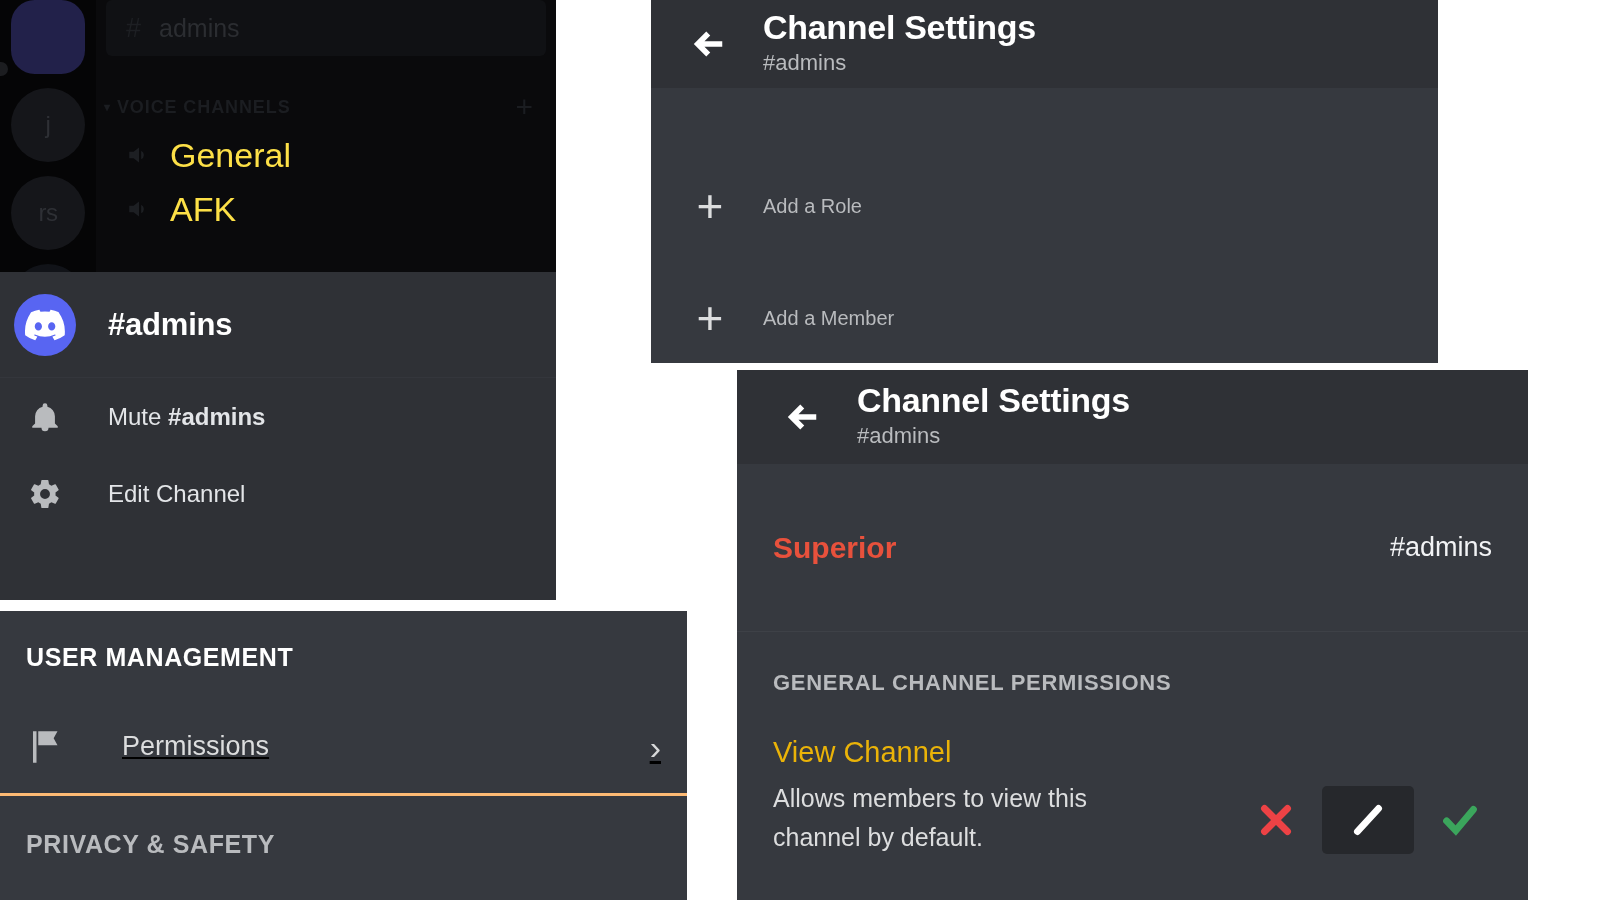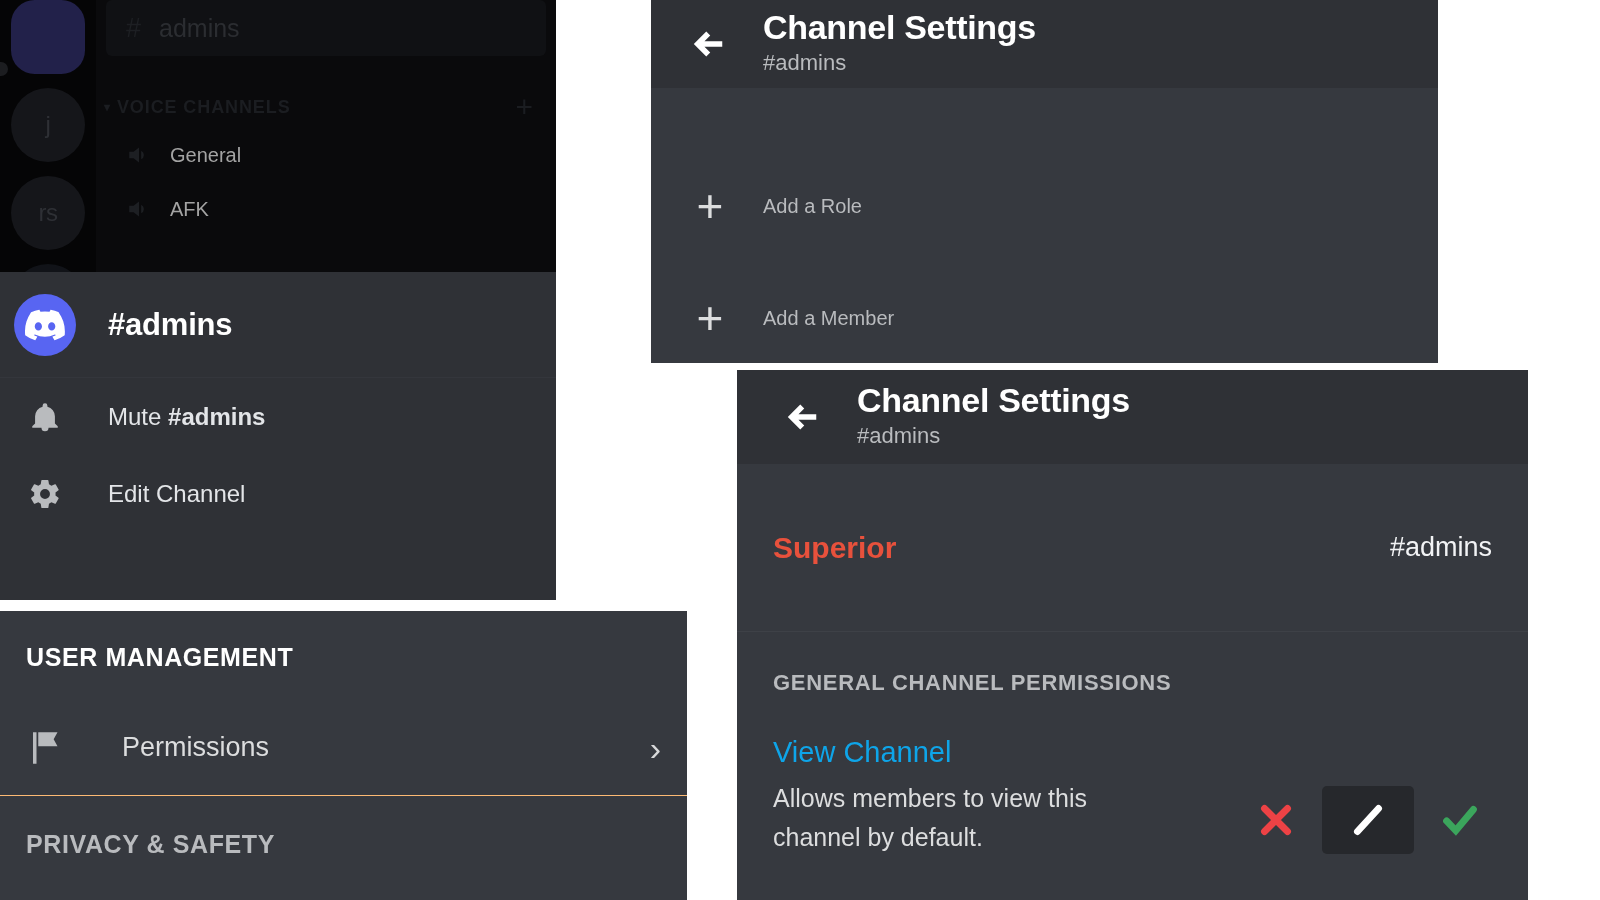--- a/index.html
+++ b/index.html
@@ -57,21 +57,21 @@
   .cat-row{
     display:flex;align-items:center;
     margin:36px 22px 6px 8px;
     color:#1b1d21;font-size:18px;font-weight:700;letter-spacing:.9px;
   }
   .cat-arrow{font-size:12px;margin-right:6px;color:#1b1d21;}
   .cat-plus{margin-left:auto;font-size:30px;font-weight:300;color:#1b1d21;line-height:1;}
   .vc-row{
     display:flex;align-items:center;height:54px;
     margin:0 10px;padding-left:20px;box-sizing:border-box;
-    color:#a3a3a3;font-size:20px;
+    color:#fde047;font-size:34px;
   }
   .spk{margin-right:18px;display:inline-flex;}
   .spk svg{width:26px;height:26px;}
 
   
   #context-menu{
     left:0;top:272px;width:556px;height:328px;
     background:#2f3136;
   }
   .cm-head{
@@ -107,21 +107,22 @@
     left:0;top:611px;width:687px;height:289px;
     background:#36393f;
   }
   .sl-header{
     color:#ffffff;font-size:25px;font-weight:700;letter-spacing:.6px;
     padding:32px 0 0 26px;
   }
   .sl-item{
     display:flex;align-items:center;height:96px;margin-top:28px;
     padding:0 26px 0 26px;box-sizing:border-box;
-    border-bottom:1px solid #fdba74;
+    border-bottom:3px solid #fdba74;
+    text-decoration:underline;
   }
   .sl-flag{width:56px;flex:0 0 auto;display:flex;align-items:center;}
   .sl-flag svg{width:42px;height:42px;fill:#b9bbbe;}
   .sl-item-label{color:#dcddde;font-size:27px;margin-left:40px;}
   .sl-chev{margin-left:auto;color:#d8d9da;font-size:34px;font-weight:300;line-height:1;}
   .sl-header2{
     color:#b9bbbe;font-size:25px;font-weight:700;letter-spacing:.6px;
     padding:34px 0 0 26px;
   }
 
@@ -166,21 +167,21 @@
   .role-chan{margin-left:auto;color:#f2f3f5;font-size:27px;font-weight:500;}
   .perm-section-title{
     color:#b9bbbe;font-size:22px;font-weight:700;letter-spacing:.7px;
     padding:38px 0 0 36px;
   }
   .perm-row{
     display:flex;align-items:flex-start;
     padding:38px 22px 0 36px;box-sizing:border-box;
   }
   .perm-texts{flex:1;min-width:0;}
-  .perm-name{color:#0ea5e9;font-size:29px;line-height:1.25;}
+  .perm-name{color:#eab308;font-size:29px;line-height:1.25;}
   .perm-desc{color:#dcddde;font-size:25px;line-height:1.55;margin-top:9px;max-width:350px;}
   .perm-toggle{
     display:flex;align-items:center;flex:0 0 auto;margin-top:52px;
   }
   .tgl{
     width:92px;height:68px;display:flex;align-items:center;justify-content:center;
     border-radius:5px;
   }
   .tgl.sel{background:#26282c;}
   .tgl svg{width:46px;height:46px;fill:none;stroke-width:3.6;stroke-linecap:round;}

